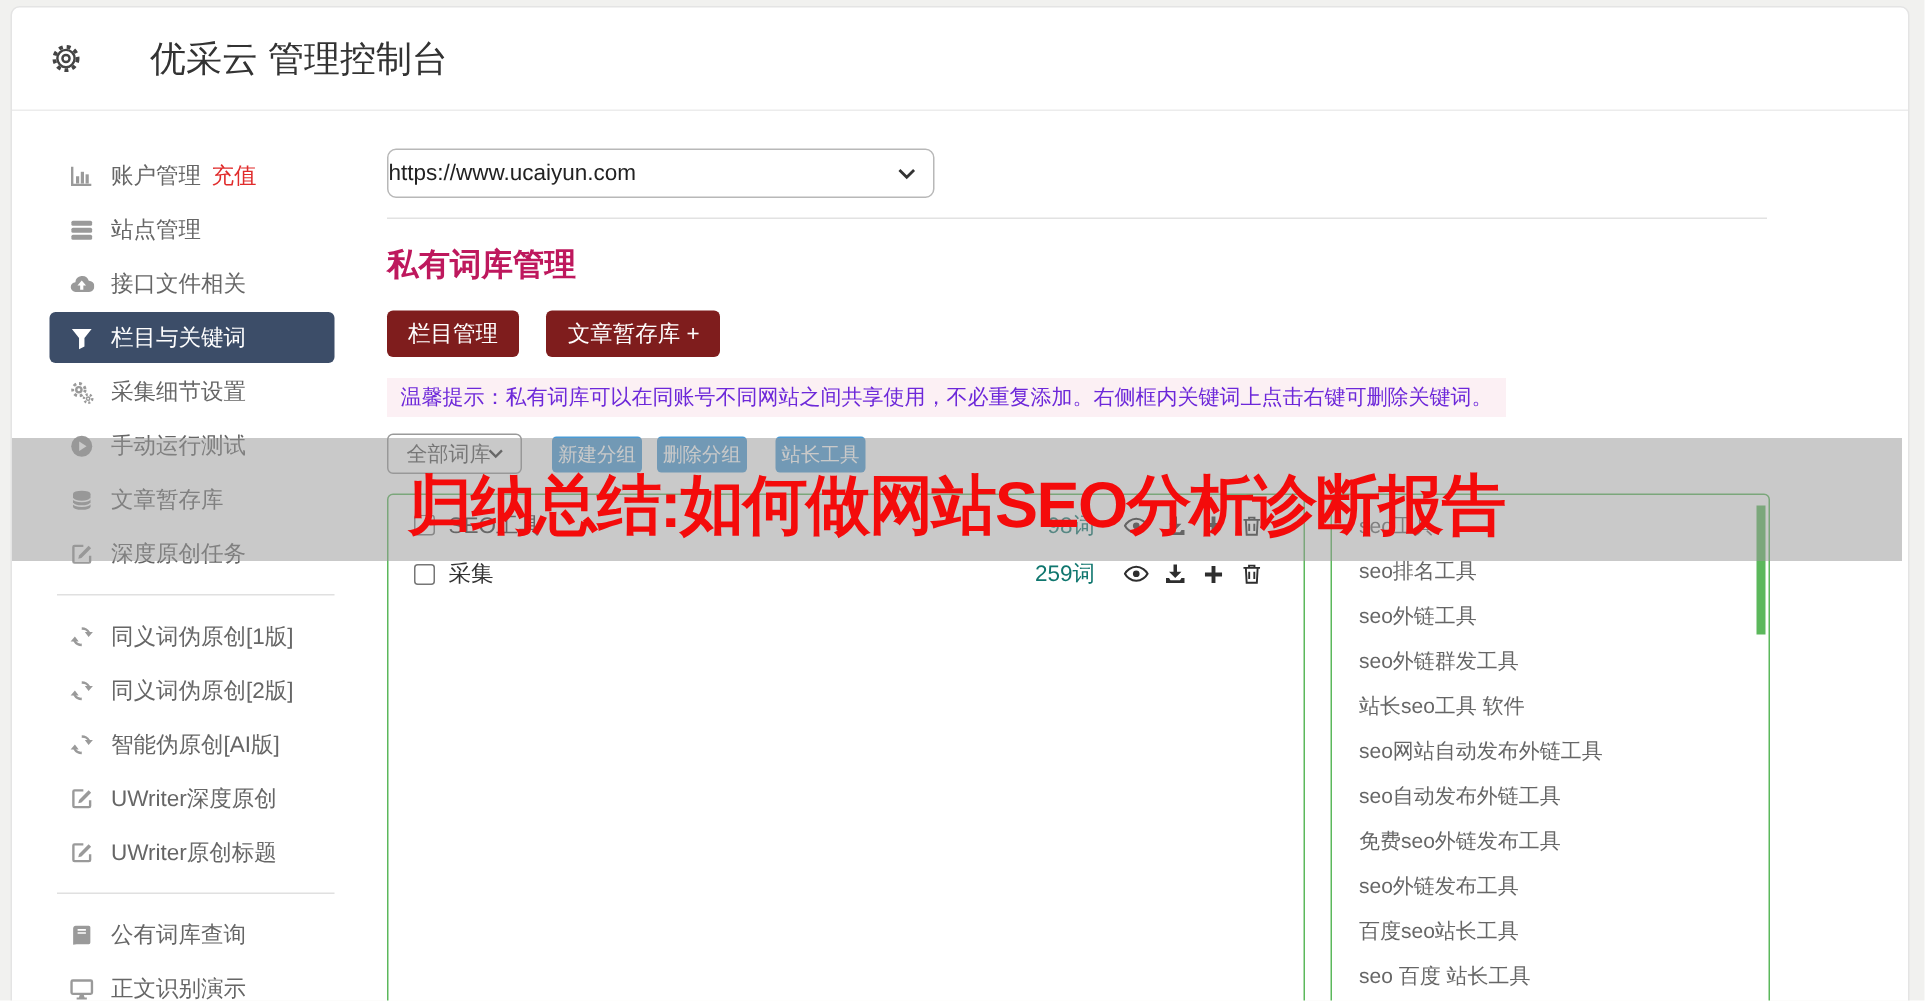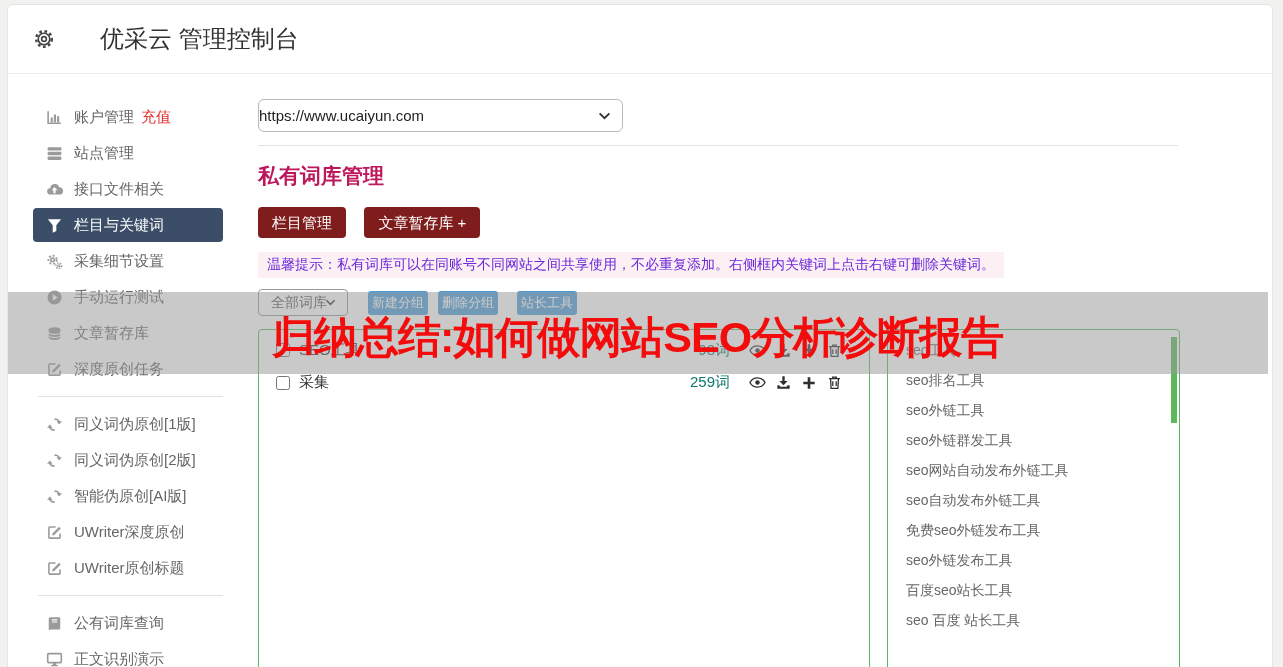--- a/index.html
+++ b/index.html
@@ -324,20 +324,21 @@
                 <use href="#i-trash"></use>
               </svg>
           </div>
         </div>
 
         <div class="panel panel-right">
           <div class="kw-item">seo工具</div>
           <div class="kw-item">seo排名工具</div>
           <div class="kw-item">seo外链工具</div>
           <div class="kw-item">seo外链群发工具</div>
+          <div class="kw-item">站长seo工具 软件</div>
           <div class="kw-item">seo网站自动发布外链工具</div>
           <div class="kw-item">seo自动发布外链工具</div>
           <div class="kw-item">免费seo外链发布工具</div>
           <div class="kw-item">seo外链发布工具</div>
           <div class="kw-item">百度seo站长工具</div>
           <div class="kw-item">seo 百度 站长工具</div>
           <div class="kw-scroll"></div>
         </div>
       </div>
     </div>

